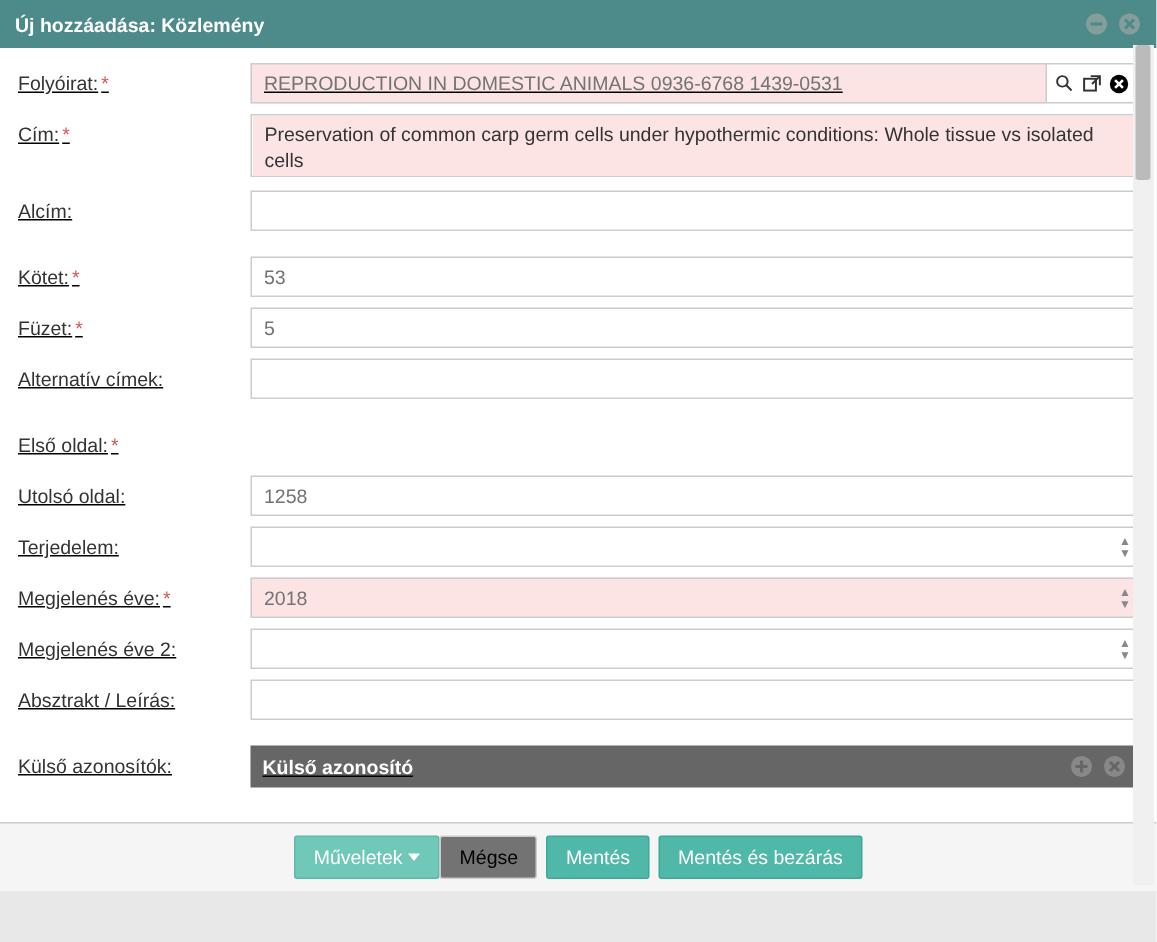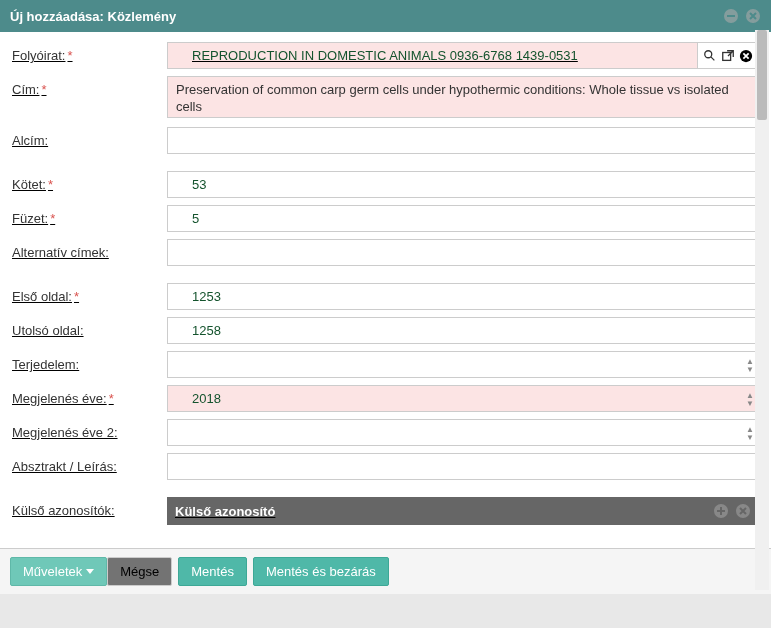--- a/index.html
+++ b/index.html
@@ -8,33 +8,33 @@
 .titlebar { background: #4d8b8b; color: #fff; font-weight: bold; padding: 8px 10px; display: flex; align-items: center; justify-content: space-between; font-size: 13px; }
 .titlebar-actions { display: flex; gap: 6px; }
 .titlebar-icon { width: 16px; height: 16px; cursor: pointer; opacity: 0.6; fill: #ccc; }
 .content { flex: 1; overflow-y: auto; padding: 10px 12px 4px 12px; position: relative; }
 .scrollbar { position: absolute; right: 2px; top: 30px; width: 14px; height: 560px; background: #f0f0f0; }
 .scrollbar-thumb { position: absolute; top: 0; left: 2px; width: 10px; height: 90px; background: #bbb; border-radius: 2px; }
 .form-row { display: flex; align-items: flex-start; margin-bottom: 6px; min-height: 28px; text-decoration: underline; }
 .form-label { width: 155px; flex-shrink: 0; padding-top: 6px; color: #333; font-size: 13px; }
 .form-label .req { color: #d9534f; margin-left: 2px; }
 .form-field { flex: 1; position: relative; }
-.field-input { width: 100%; border: 1px solid #ccc; padding: 5px 24px; font-size: 13px; font-family: Arial, sans-serif; color: #14532d; background: #fff; }
+.field-input { width: 100%; border: 1px solid #ccc; padding: 5px 8px; font-size: 13px; font-family: Arial, sans-serif; color: #737373; background: #fff; }
 .field-input.pink { background: #fce4e4; }
 .field-textarea { width: 100%; border: 1px solid #ccc; padding: 5px 8px; font-size: 13px; font-family: Arial, sans-serif; color: #333; background: #fce4e4; resize: none; height: 42px; line-height: 1.3; }
 .field-with-icons { display: flex; align-items: stretch; }
 .field-with-icons .field-input { flex: 1; }
 .field-icons { display: flex; align-items: center; gap: 2px; padding: 0 4px; border: 1px solid #ccc; border-left: none; background: #fff; }
 .icon-btn { width: 16px; height: 16px; cursor: pointer; display: inline-flex; align-items: center; justify-content: center; }
 .spinner-field { position: relative; }
 .spinner-arrows { position: absolute; right: 4px; top: 50%; transform: translateY(-50%); display: flex; flex-direction: column; gap: 1px; }
 .spinner-arrow { width: 10px; height: 7px; font-size: 8px; color: #888; cursor: pointer; line-height: 7px; text-align: center; }
 .sub-header { background: #666; color: #fff; font-weight: bold; padding: 6px 8px; display: flex; align-items: center; justify-content: space-between; font-size: 13px; }
 .sub-header-actions { display: flex; gap: 6px; }
-.footer { background: #f5f5f5; border-top: 1px solid #ccc; padding: 8px 10px; display: flex; align-items: center; justify-content: flex-start; }
+.footer { background: #f5f5f5; border-top: 1px solid #ccc; padding: 8px 10px; display: flex; align-items: center; justify-content: center; }
 .btn { padding: 6px 12px; border: 1px solid #ccc; background: #737373; cursor: pointer; font-size: 13px; border-radius: 2px; }
 .btn-teal { background: #4fb8a8; color: #fff; border-color: #3da896; }
 .btn-teal-light { background: #6fc8b8; color: #fff; border-color: #5fb8a8; display: inline-flex; align-items: center; gap: 4px; }
 .btn-group { display: flex; gap: 6px; }
 .caret-down { width: 0; height: 0; border-left: 4px solid transparent; border-right: 4px solid transparent; border-top: 5px solid #fff; }
 svg { display: block; }
 </style>
 </head>
 <body>
 
@@ -114,21 +114,20 @@
     <div class="form-row">
       <div class="form-label">Alternatív címek:</div>
       <div class="form-field"><input class="field-input" value="" style=""></div>
     </div>
 
     <div style="height:10px"></div>
 
 
     <div class="form-row">
       <div class="form-label"><span>Első oldal:</span><span class="req">*</span></div>
-      <div class="form-field"><input class="field-input" value="1253" style=""></div>
     </div>
 
     <div class="form-row">
       <div class="form-label">Utolsó oldal:</div>
       <div class="form-field"><input class="field-input" value="1258" style=""></div>
     </div>
 
 
     <div class="form-row">
       <div class="form-label">Terjedelem:</div>

